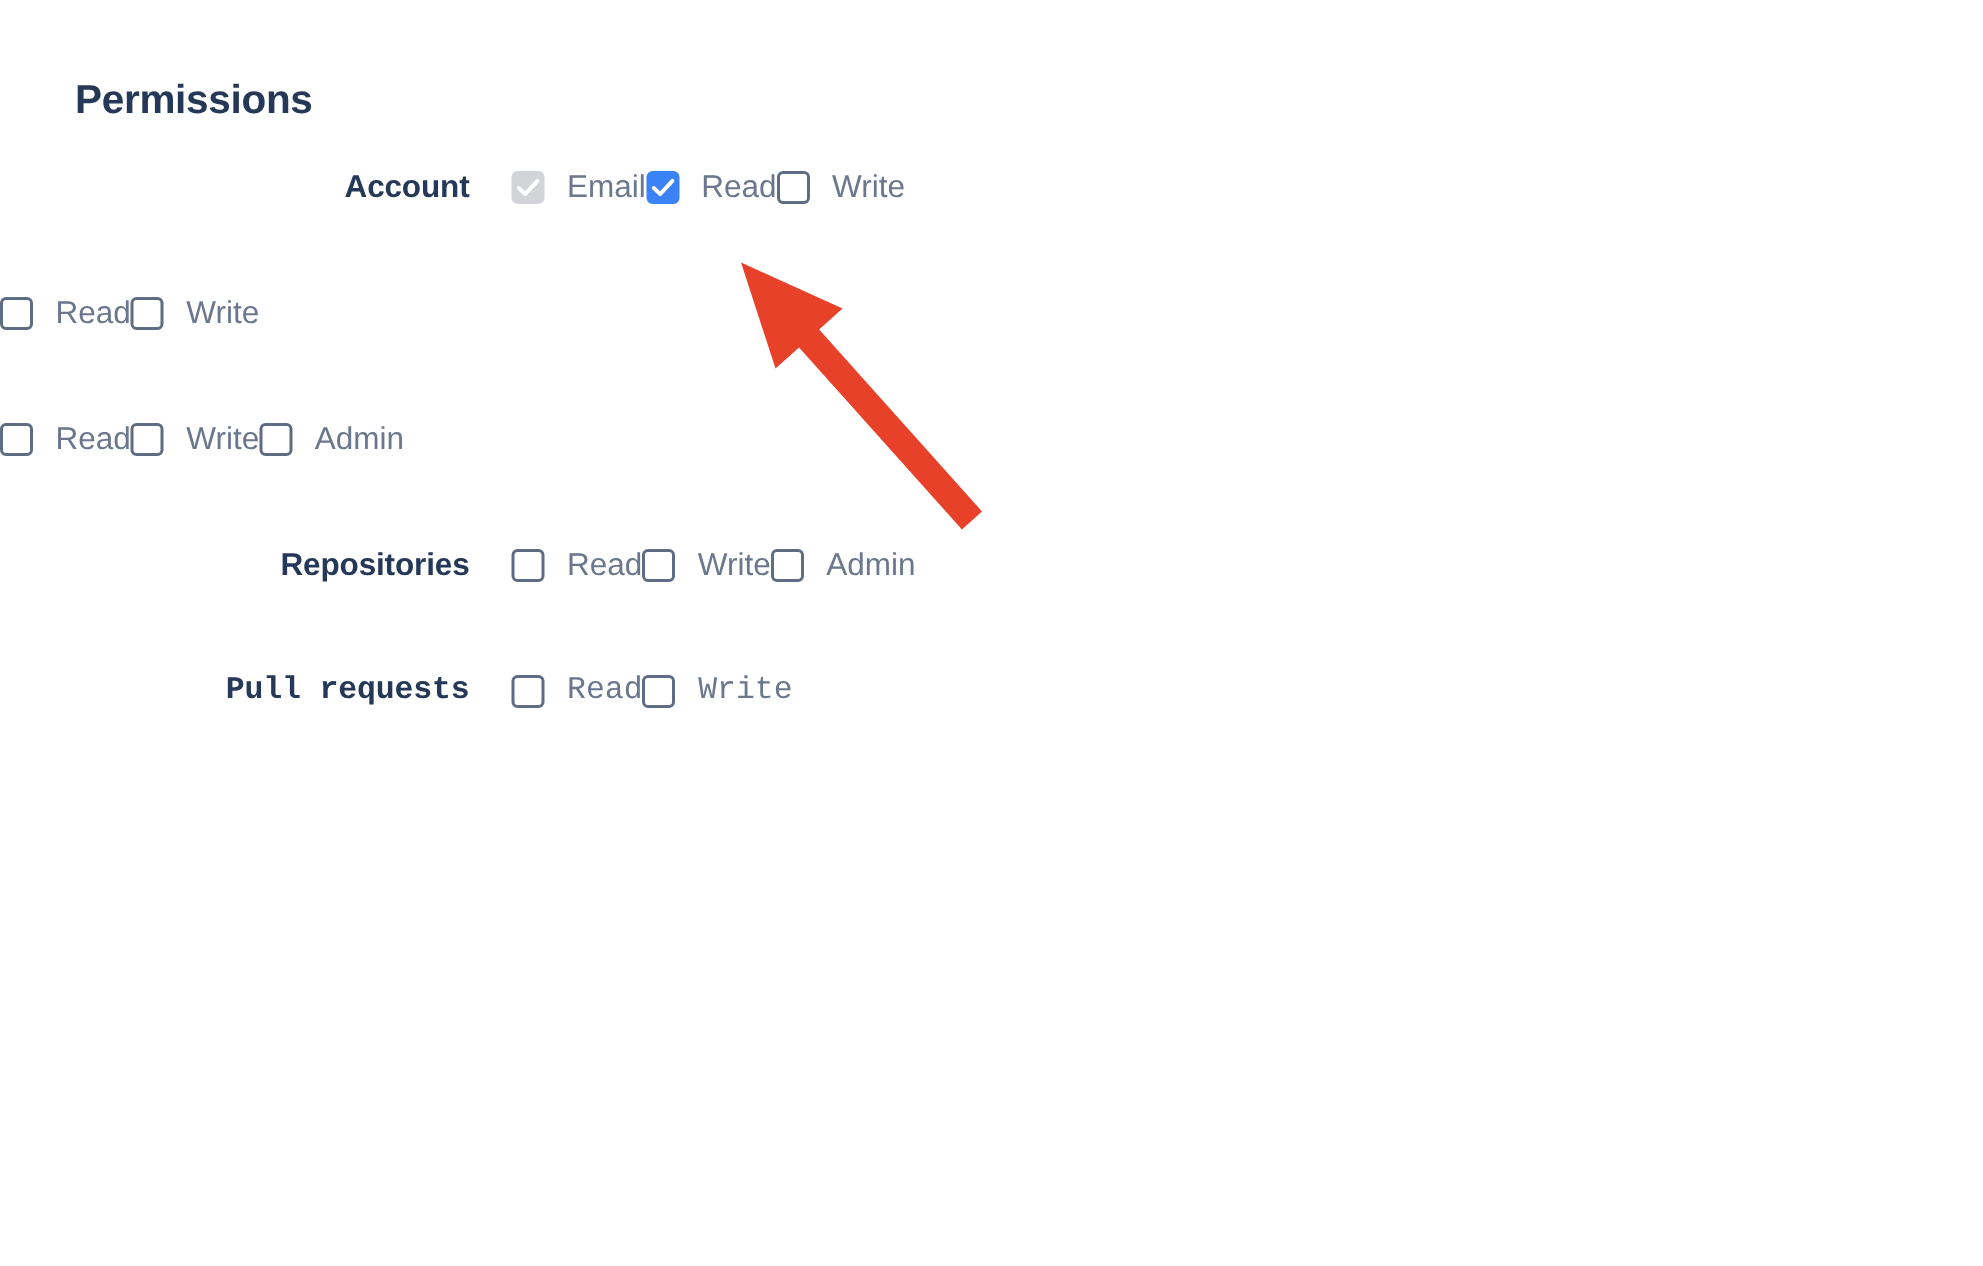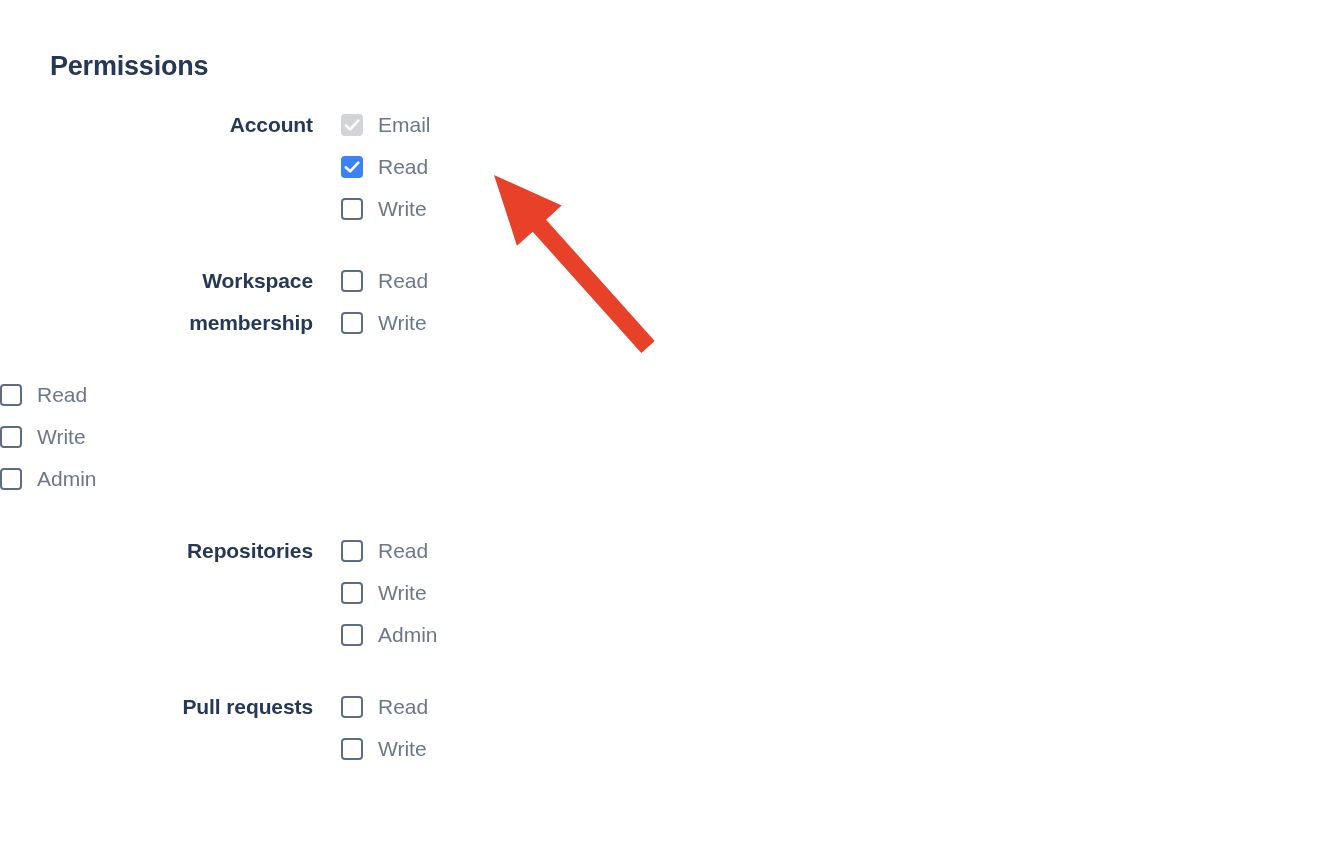--- a/index.html
+++ b/index.html
@@ -41,47 +41,47 @@
     left: 0;
     width: 1322px;
     display: flex;
     align-items: flex-start;
   }
 
   .column {
     display: flex;
     flex-direction: column;
   }
-  .column-left  { width: 720px; padding-left: 0; }
+  .column-left  { width: 720px; padding-left: 0; gap: 12px; }
   .column-right { width: 602px; }
 
   .perm-group {
     display: flex;
     align-items: flex-start;
     margin-bottom: 30px;
   }
-  .perm-group:last-child { margin-bottom: 0; }
+  .perm-group:last-child { margin-bottom: 0; font-family: Liberation Mono, monospace; }
 
   .group-label {
     font-size: 21px;
     font-weight: 700;
     color: #253858;
     text-align: right;
     line-height: 42px;
     letter-spacing: -0.1px;
     flex: 0 0 auto;
     padding-right: 28px;
     white-space: pre-line;
   }
   .column-left  .group-label { width: 341px; }
   .column-right .group-label { width: 910px; }
 
   .options {
     display: flex;
-    flex-direction: column;
+    flex-direction: row;
     flex: 1 1 auto;
     min-width: 0;
   }
 
   .option-row {
     display: flex;
     align-items: center;
     height: 42px;
   }
 
@@ -156,22 +156,20 @@
               </span>
               <span class="option-label">Read</span>
             </label>
             <label class="option-row">
               <span class="cbox"></span>
               <span class="option-label">Write</span>
             </label>
           </div>
         </div>
         <div class="perm-group">
-          <div class="group-label">Workspace
-membership</div>
           <div class="options">
             <label class="option-row">
               <span class="cbox"></span>
               <span class="option-label">Read</span>
             </label>
             <label class="option-row">
               <span class="cbox"></span>
               <span class="option-label">Write</span>
             </label>
           </div>

